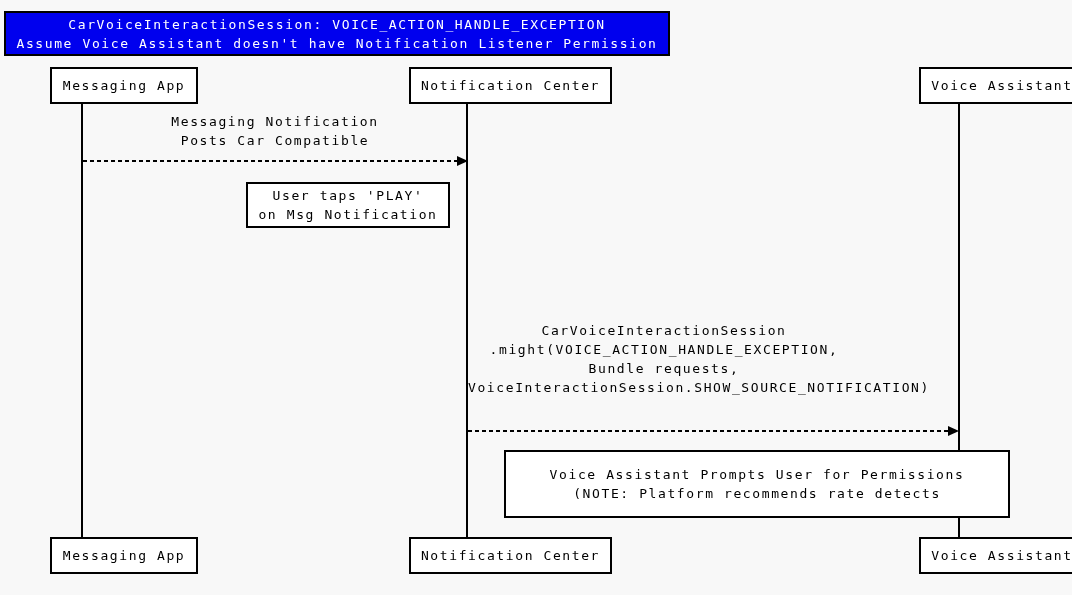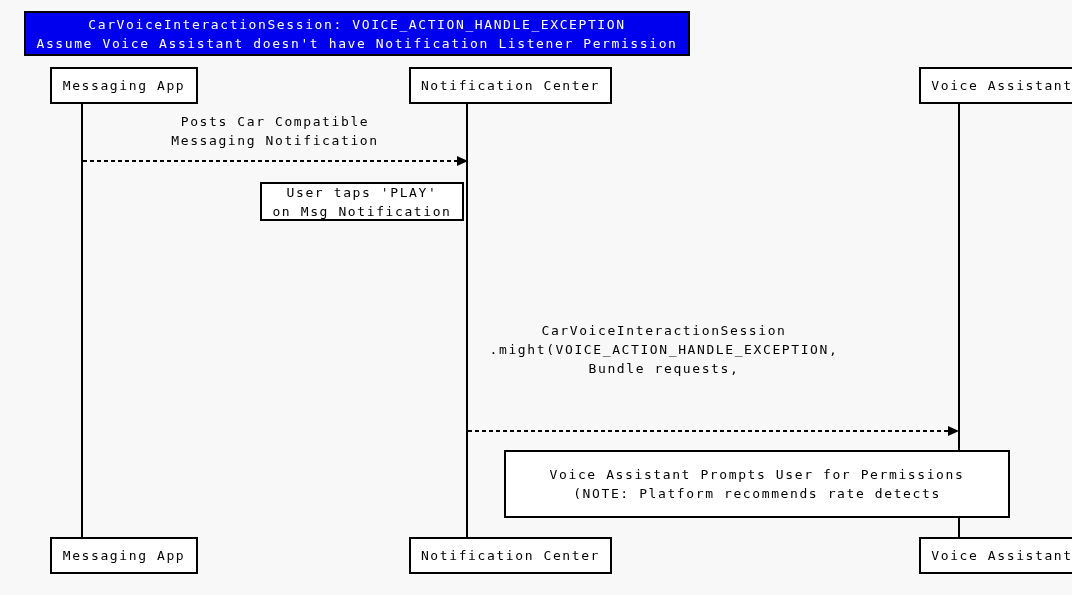--- a/index.html
+++ b/index.html
@@ -15,21 +15,21 @@
   .t {
     font-size: 13px;
     line-height: 19px;
     letter-spacing: 1.6px;
     white-space: pre;
     color: #000;
   }
 
   
   .title-box {
-    position: absolute; left: 24px; top: 11px; width: 666px; height: 45px;
+    position: absolute; left: 4px; top: 11px; width: 666px; height: 45px;
     background: #0000EE; border: 2px solid #000; box-sizing: border-box;
     display: flex; flex-direction: column; align-items: center; justify-content: center;
   }
   .title-box .t { color: #fff; }
 
   
   .actor {
     position: absolute; height: 37px;
     background: #fff; border: 2px solid #000; box-sizing: border-box;
     display: flex; align-items: center; justify-content: center; margin-left: 42px;
@@ -69,21 +69,21 @@
   }
   .msg1-head { left: 457px; top: 156px; }
   .msg2-head { left: 948px; top: 426px; }
 
   
   .note {
     position: absolute; background: #fff; border: 2px solid #000; box-sizing: border-box;
     display: flex; flex-direction: column; align-items: center; justify-content: center;
     text-align: center;
   }
-  .note-1 { left: 260px; top: 182px; width: 204px; height: 39px; }
+  .note-1 { left: 246px; top: 182px; width: 204px; height: 46px; }
   .note-2 { left: 102px; top: 250px; width: 347px; height: 84px; }
   .note-3 { left: 504px; top: 450px; width: 506px; height: 68px; }
 </style>
 </head>
 <body>
 
 <div class="stage">
 
   <div class="title-box">
     <div class="t">CarVoiceInteractionSession: VOICE_ACTION_HANDLE_EXCEPTION</div>
@@ -98,36 +98,37 @@
   </div>
   <div class="actor actor-top-3">
     <span class="t">Voice Assistant</span>
   </div>
 
   <div class="lifeline ll-1"></div>
   <div class="lifeline ll-2"></div>
   <div class="lifeline ll-3"></div>
 
   <div class="msg-label msg1-label">
+    <div class="t">Messaging Notification</div>
     <div class="t">Posts Car Compatible</div>
-    <div class="t">Messaging Notification</div>
   </div>
   <div class="dash-line msg1-line"></div>
   <div class="arrowhead msg1-head"></div>
 
   <div class="note note-1">
     <div class="t">User taps 'PLAY'</div>
     <div class="t">on Msg Notification</div>
   </div>
 
 
   <div class="msg-label msg2-label">
     <div class="t">CarVoiceInteractionSession</div>
     <div class="t">.might(VOICE_ACTION_HANDLE_EXCEPTION,</div>
     <div class="t">Bundle requests,</div>
+    <div class="t">VoiceInteractionSession.SHOW_SOURCE_NOTIFICATION)</div>
   </div>
   <div class="dash-line msg2-line"></div>
   <div class="arrowhead msg2-head"></div>
 
   <div class="note note-3">
     <div class="t">Voice Assistant Prompts User for Permissions</div>
     <div class="t">(NOTE: Platform recommends rate detects</div>
   </div>
 
   <div class="actor actor-bot-1">

